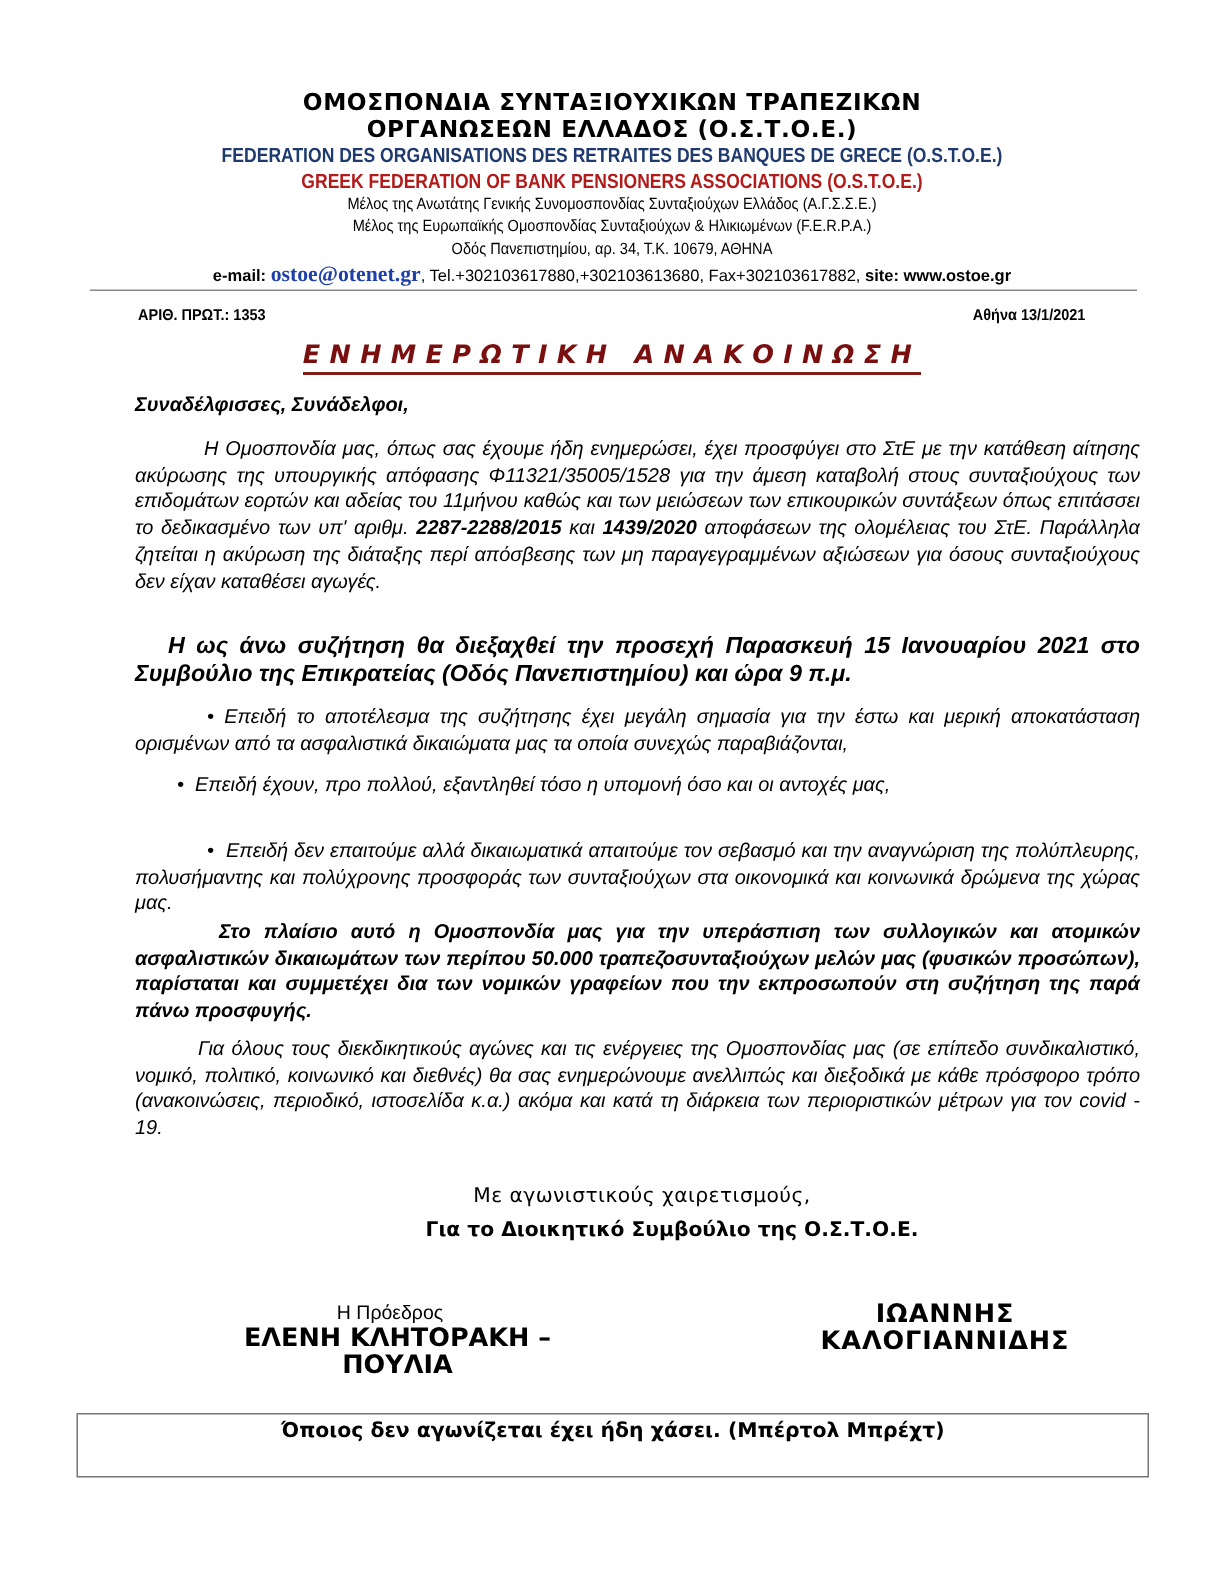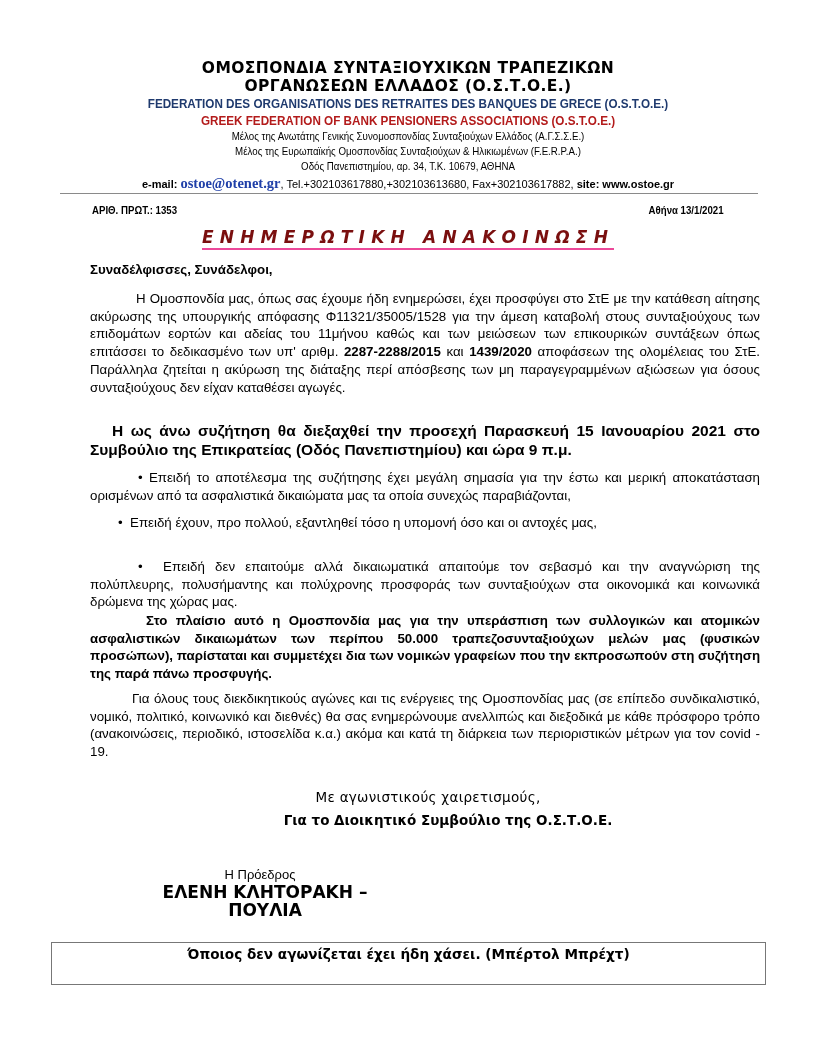--- a/index.html
+++ b/index.html
@@ -15,25 +15,25 @@
     .hdr-contact b { font-weight: bold; }
     .hdr-contact .email { font-family: "Liberation Serif", serif; font-weight: bold; font-size: 14.5px; color: #1f3fa8; }
 
     .sep { position: absolute; left: 60px; width: 698px; top: 193px; height: 1px; background: #8a8a8a; }
 
     .meta { position: absolute; top: 204px; font-weight: bold; font-size: 10.5px; line-height: 13px; transform: scaleX(0.92); }
     .meta-left { left: 92px; transform-origin: left; }
     .meta-right { right: 92px; transform-origin: right; }
 
     .doc-title { position: absolute; top: 227px; left: 0; width: 816px; text-align: center; }
-    .doc-title span { font-family: "DejaVu Sans", sans-serif; font-weight: bold; font-style: italic; font-size: 17px; letter-spacing: 6.2px; color: #7a0f0f; border-bottom: 2px solid #ec4899; padding-bottom: 0px; line-height: 21px; display: inline-block; }
+    .doc-title span { font-family: "DejaVu Sans", sans-serif; font-weight: bold; font-style: italic; font-size: 17px; letter-spacing: 6.2px; color: #7a0f0f; border-bottom: 2px solid #7f1d1d; padding-bottom: 0px; line-height: 21px; display: inline-block; }
 
-    .p { position: absolute; left: 90px; width: 670px; font-size: 13.3px; line-height: 17.7px; text-align: justify; }
+    .p { position: absolute; left: 90px; width: 670px; font-size: 13.3px; line-height: 17.7px; text-align: justify; font-style: italic; }
     .p.indent { text-indent: 46px; }
-    .greet { position: absolute; left: 90px; top: 262px; font-weight: bold; font-size: 13.3px; }
+    .greet { position: absolute; left: 90px; top: 262px; font-weight: bold; font-style: italic; font-size: 13.3px; }
     .bold { font-weight: bold; }
     .big { font-size: 15.5px; line-height: 19px; font-weight: bold; text-indent: 22px; }
     .bullet-first { text-indent: 48px; }
     .bullet-line { left: 118px; width: 640px; text-align: left; }
 
     .closing { position: absolute; left: 0; width: 816px; text-align: center; }
     .closing-1 { top: 789px; font-family: "DejaVu Sans", sans-serif; font-size: 13.5px; letter-spacing: 0.3px; left: 20px; }
     .closing-2 { top: 812px; font-family: "DejaVu Sans", sans-serif; font-weight: bold; font-size: 13.5px; left: 40px; }
 
     .sig { position: absolute; text-align: center; }
@@ -98,17 +98,18 @@
 <div class="p indent" style="top:690px; text-indent:42px;">Για όλους τους διεκδικητικούς αγώνες και τις ενέργειες της Ομοσπονδίας μας (σε επίπεδο συνδικαλιστικό, νομικό, πολιτικό, κοινωνικό και διεθνές) θα σας ενημερώνουμε ανελλιπώς και διεξοδικά με κάθε πρόσφορο τρόπο (ανακοινώσεις, περιοδικό, ιστοσελίδα κ.α.) ακόμα και κατά τη διάρκεια των περιοριστικών μέτρων για τον covid - 19.</div>
 
 <div class="closing closing-1">Με αγωνιστικούς χαιρετισμούς,</div>
 <div class="closing closing-2">Για το Διοικητικό Συμβούλιο της Ο.Σ.Τ.Ο.Ε.</div>
 
 <div class="sig sig-left">
   <div class="sig-role">Η Πρόεδρος</div>
   <div class="sig-name">ΕΛΕΝΗ ΚΛΗΤΟΡΑΚΗ – ΠΟΥΛΙΑ</div>
 </div>
 <div class="sig sig-right">
+  <div class="sig-name">ΙΩΑΝΝΗΣ  ΚΑΛΟΓΙΑΝΝΙΔΗΣ</div>
 </div>
 
 <div class="quote-box">
   <div class="quote-line">Όποιος δεν αγωνίζεται έχει ήδη χάσει. (Μπέρτολ Μπρέχτ)</div>
 </div>
 
 </body></html>

